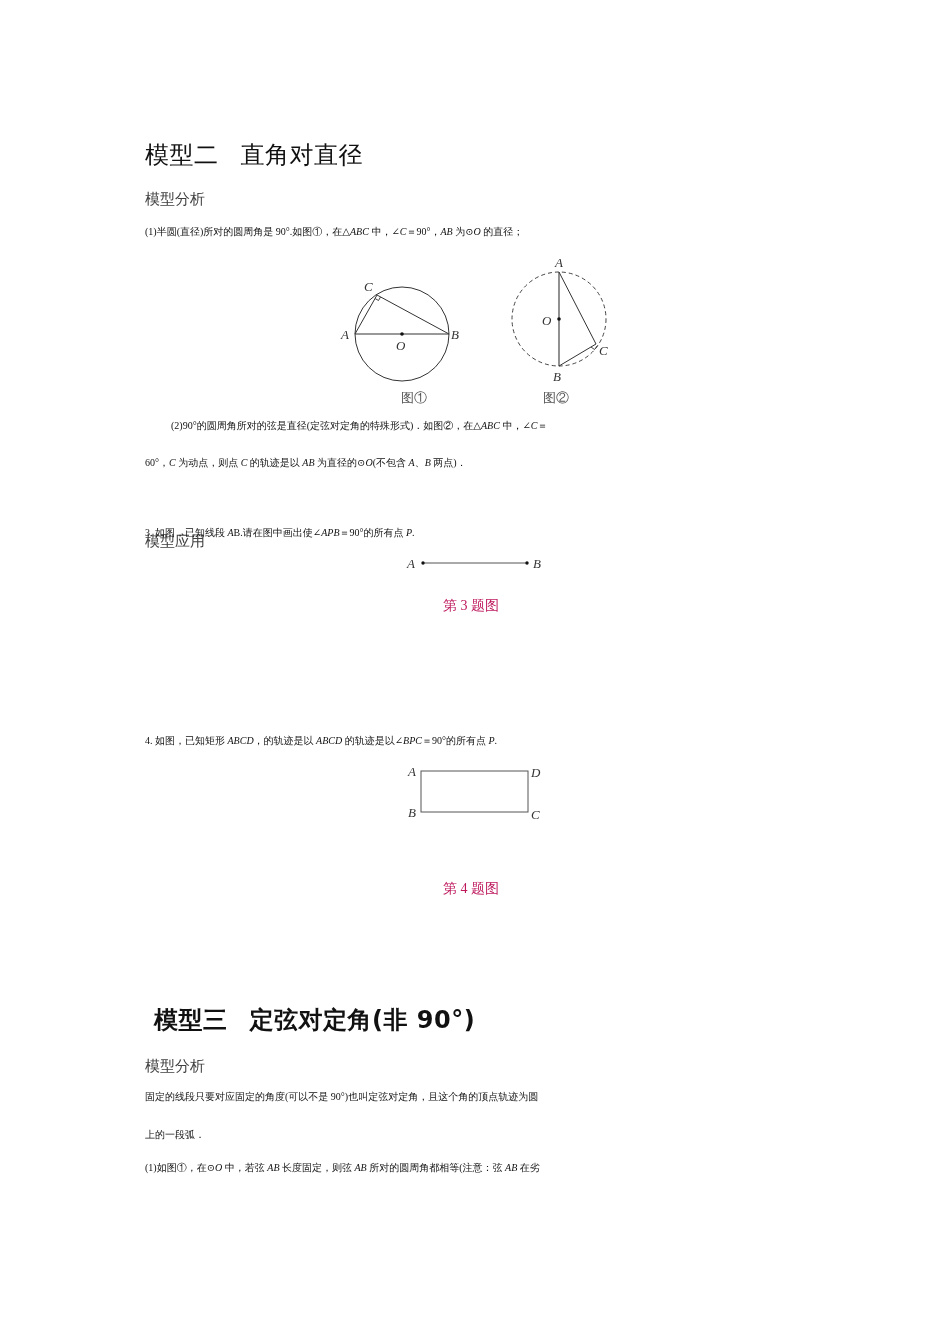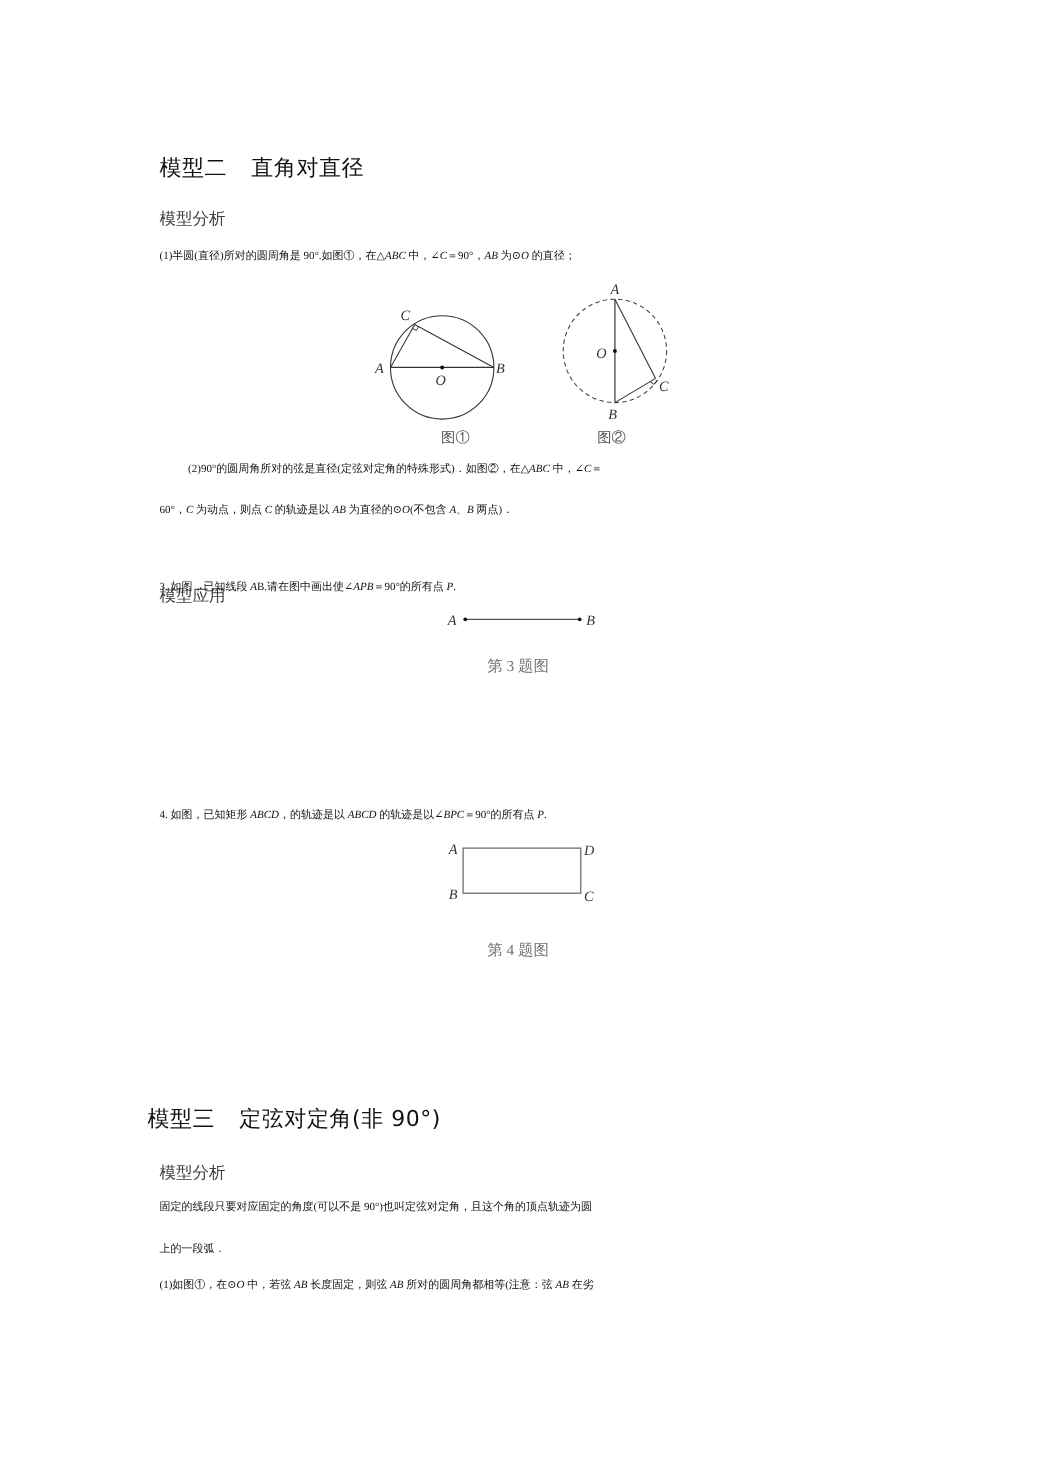--- a/index.html
+++ b/index.html
@@ -1,23 +1,23 @@
 <!DOCTYPE html>
 <html><head>
 <meta charset="utf-8">
 <style>
   html, body { margin: 0; padding: 0; background: #ffffff; }
   body { width: 950px; height: 1344px; position: relative; overflow: hidden;
          font-family: "DejaVu Serif", "Liberation Serif", serif; color: #111; }
   .abs { position: absolute; white-space: nowrap; }
-  .h2 { font-family: "DejaVu Sans", "Liberation Sans", sans-serif; font-size: 20px; color: #111; letter-spacing: 0.5px; }
+  .h2 { font-family: "DejaVu Sans", "Liberation Sans", sans-serif; font-size: 24px; color: #111; letter-spacing: 0.5px; }
   .h2 .gap { display: inline-block; width: 22px; }
   .h3 { font-family: "DejaVu Sans", "Liberation Sans", sans-serif; font-size: 15px; color: #404040; }
   .p { font-family: "Liberation Serif", "DejaVu Serif", serif; font-size: 10px; color: #111; }
-  .cap { font-family: "Liberation Serif", "DejaVu Serif", serif; font-size: 14px; color: #737373; }
+  .cap { font-family: "Liberation Serif", "DejaVu Serif", serif; font-size: 14px; color: #be185d; }
   .cap-light { font-family: "Liberation Serif", "DejaVu Serif", serif; font-size: 13px; color: #555; }
   i { font-style: italic; }
   svg { position: absolute; left: 0; top: 0; }
   svg text { font-family: "Liberation Serif", "DejaVu Serif", serif; font-style: italic; font-size: 13px; fill: #333; }
 </style>
 </head>
 <body>
 
 <div class="abs h2" style="left:145px; top:139px;">
   <span>模型二</span><span class="gap"></span><span>直角对直径</span>
@@ -86,23 +86,23 @@
 <div class="abs h3" style="left:145px; top:492px;margin-top:40px;">模型应用</div>
 
 <div class="abs p" style="left:145px; top:526px;">
   <span>3. 如图，已知线段 </span><i>A</i><span>B.请在图中画出使∠</span><i>APB</i><span>＝90°的所有点 </span><i>P</i><span>.</span>
 </div>
 <div class="abs cap" style="left:443px; top:597px;">第 3 题图</div>
 
 <div class="abs p" style="left:145px; top:734px;">
   <span>4. 如图，已知矩形 </span><i>ABCD</i><span>，的轨迹是以 </span><i>ABCD</i><span> 的轨迹是以∠</span><i>BPC</i><span>＝90°的所有点 </span><i>P</i><span>.</span>
 </div>
-<div class="abs cap" style="left:443px; top:855px;">第 4 题图</div>
+<div class="abs cap" style="left:443px; top:880px;">第 4 题图</div>
 
-<div class="abs h2" style="left:134px; top:1004px;">
+<div class="abs h2" style="left:154px; top:1004px;font-weight:bold;">
   <span>模型三</span><span class="gap"></span><span>定弦对定角(非 90°)</span>
 </div>
 
 <div class="abs h3" style="left:145px; top:1057px;">模型分析</div>
 
 <div class="abs p" style="left:145px; top:1090px;">固定的线段只要对应固定的角度(可以不是 90°)也叫定弦对定角，且这个角的顶点轨迹为圆</div>
 <div class="abs p" style="left:145px; top:1128px;">上的一段弧．</div>
 
 <div class="abs p" style="left:145px; top:1161px;">
   <span>(1)如图①，在⊙</span><i>O</i><span> 中，若弦 </span><i>AB</i><span> 长度固定，则弦 </span><i>AB</i><span> 所对的圆周角都相等(注意：弦 </span><i>AB</i><span> 在劣</span>

